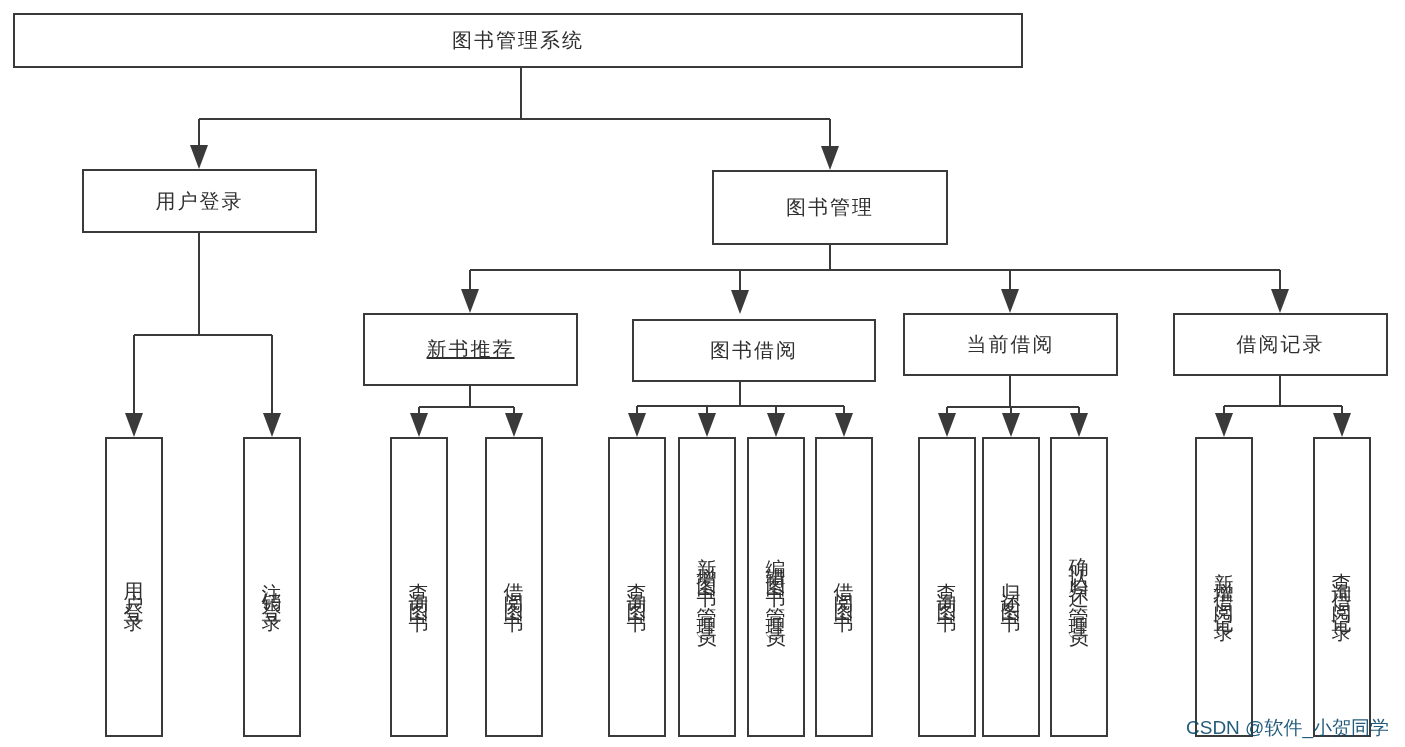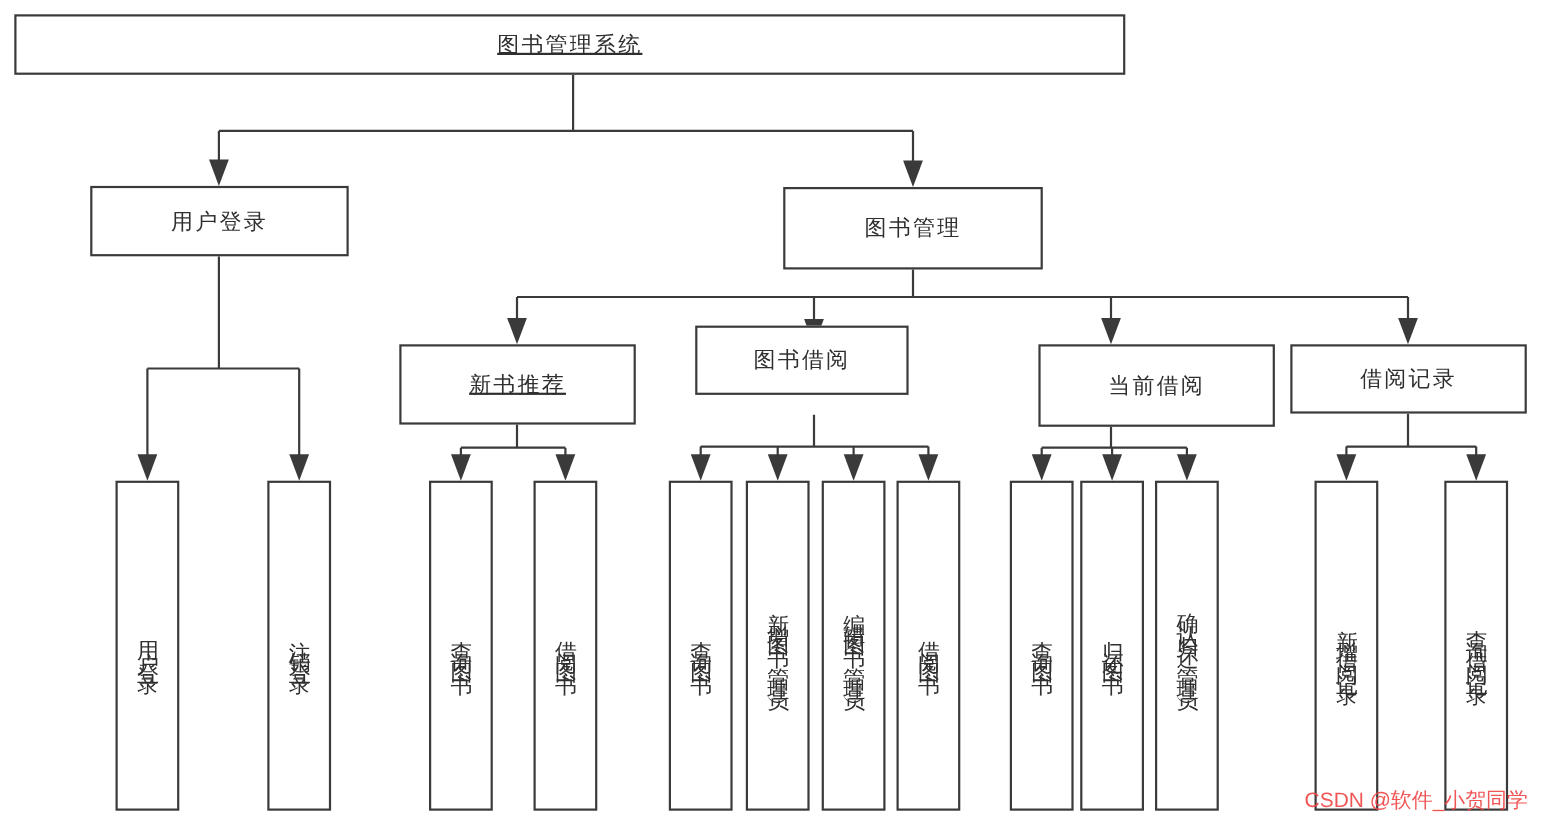--- a/index.html
+++ b/index.html
@@ -51,47 +51,47 @@
   }
   .leaf .vtext {
     writing-mode: vertical-rl;
     text-orientation: mixed;
     font-size: 20px;
     line-height: 1;
     letter-spacing: 10px;
     white-space: nowrap;
   }
   
-  #b-root { left: 13px;  top: 13px;  width: 1010px; height: 55px; text-decoration: underline; }
+  #b-root { left: 13px;  top: 13px;  width: 1010px; height: 55px; }
   #b-ul   { left: 82px;  top: 169px; width: 235px;  height: 64px; }
   #b-bm   { left: 712px; top: 170px; width: 236px;  height: 75px; }
   #b-nbr  { left: 363px; top: 313px; width: 215px;  height: 73px; text-decoration: underline; }
-  #b-bb   { left: 632px; top: 296px; width: 194px;  height: 63px; }
-  #b-cb   { left: 944px; top: 313px; width: 215px;  height: 75px; justify-content: center; }
+  #b-bb   { left: 632px; top: 319px; width: 244px;  height: 63px; }
+  #b-cb   { left: 903px; top: 313px; width: 215px;  height: 63px; justify-content: center; }
   #b-br   { left: 1173px;top: 313px; width: 215px;  height: 63px; text-align: center; }
   
   #l1  { left: 105px; }
   #l2  { left: 243px; }
   #l3  { left: 390px; }
   #l4  { left: 485px; }
   #l5  { left: 608px; }
   #l6  { left: 678px; }
   #l7  { left: 747px; }
   #l8  { left: 815px; }
   #l9  { left: 918px; }
   #l10 { left: 982px; }
   #l11 { left: 1050px; }
   #l12 { left: 1195px; }
   #l13 { left: 1313px; }
   .watermark {
     position: absolute;
     left: 1186px;
     top: 715px;
     font-size: 19px;
-    color: #ef4444;
+    color: #0c4a6e;
     opacity: 0.9;
     z-index: 3;
     white-space: nowrap;
   }
 </style>
 </head>
 <body>
 
 <div class="canvas">
 

